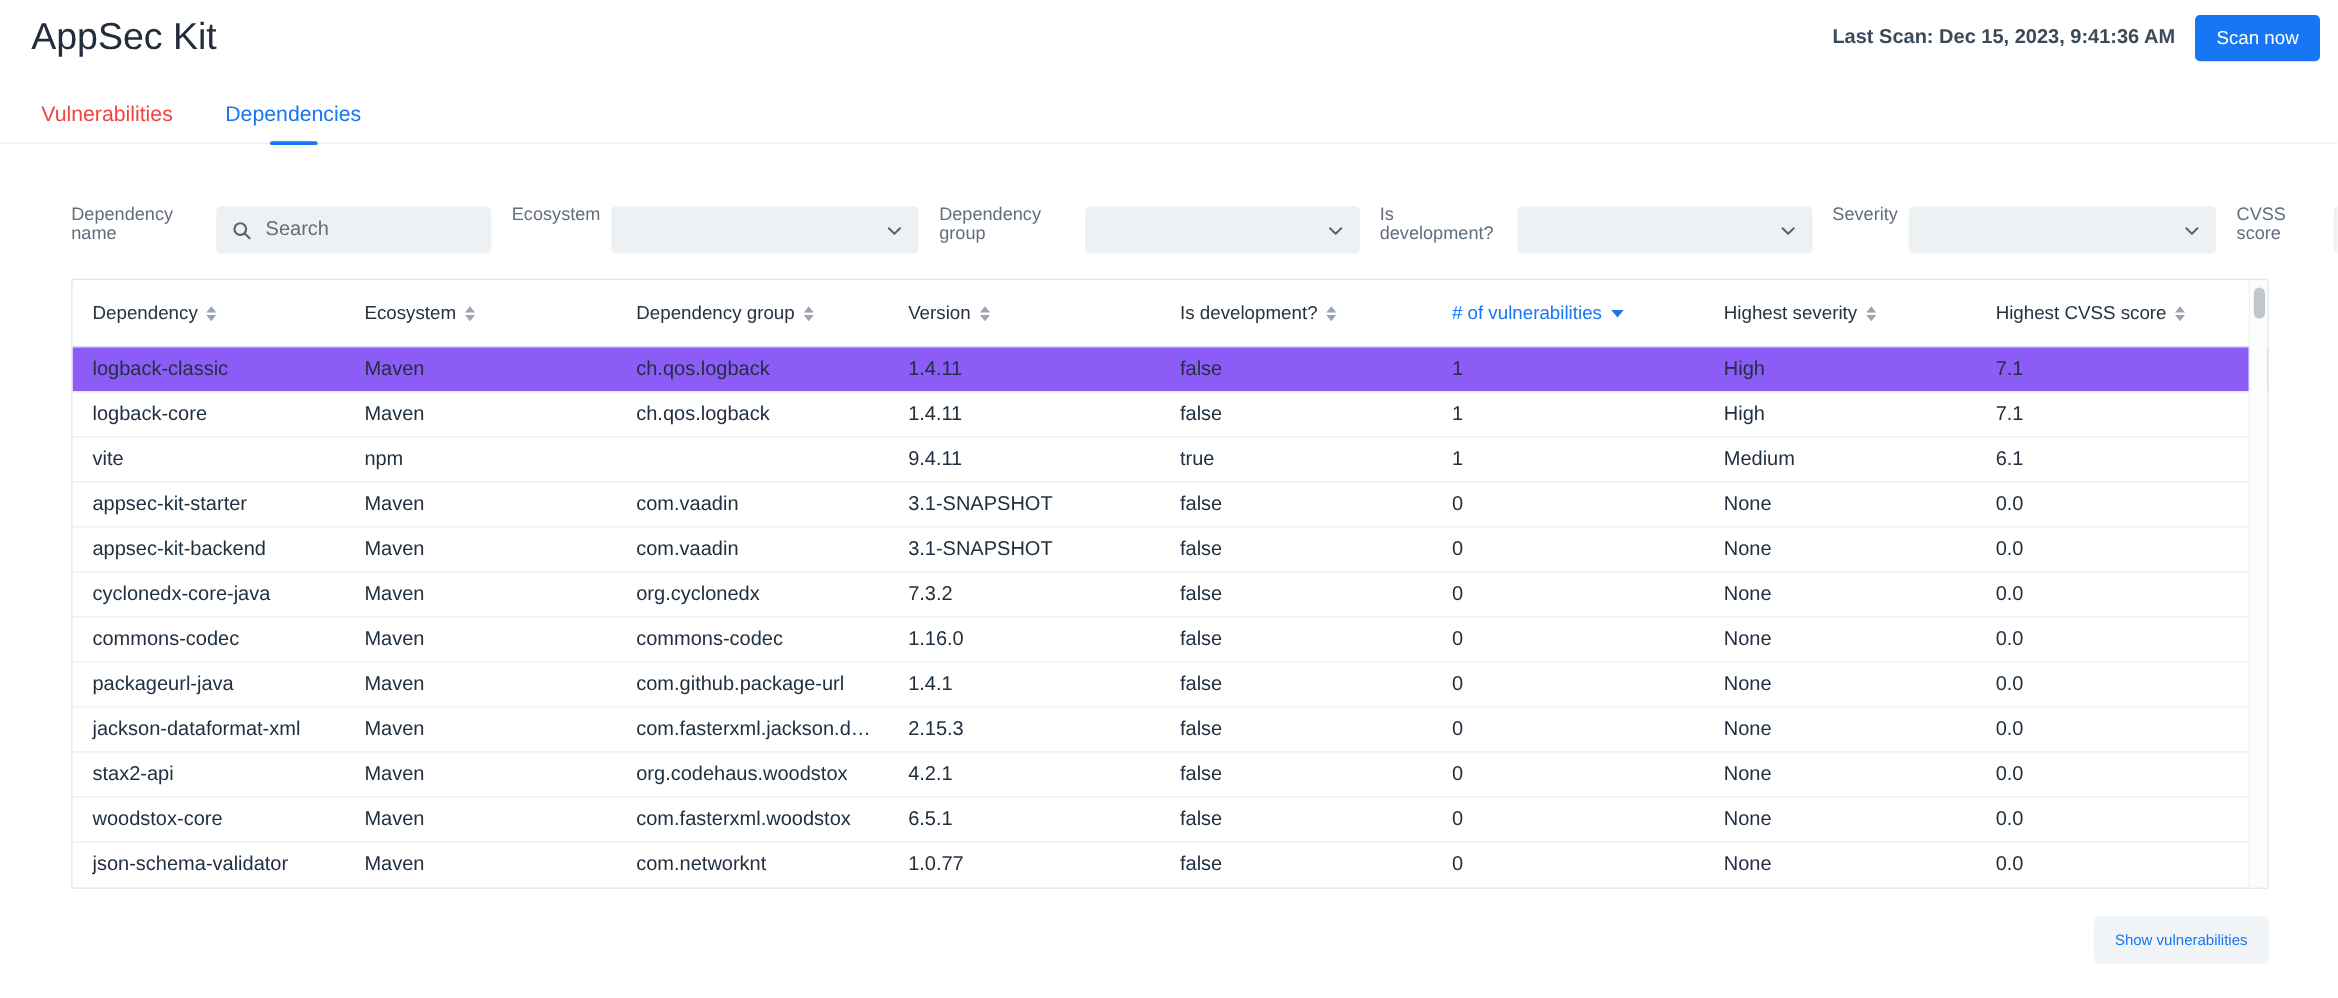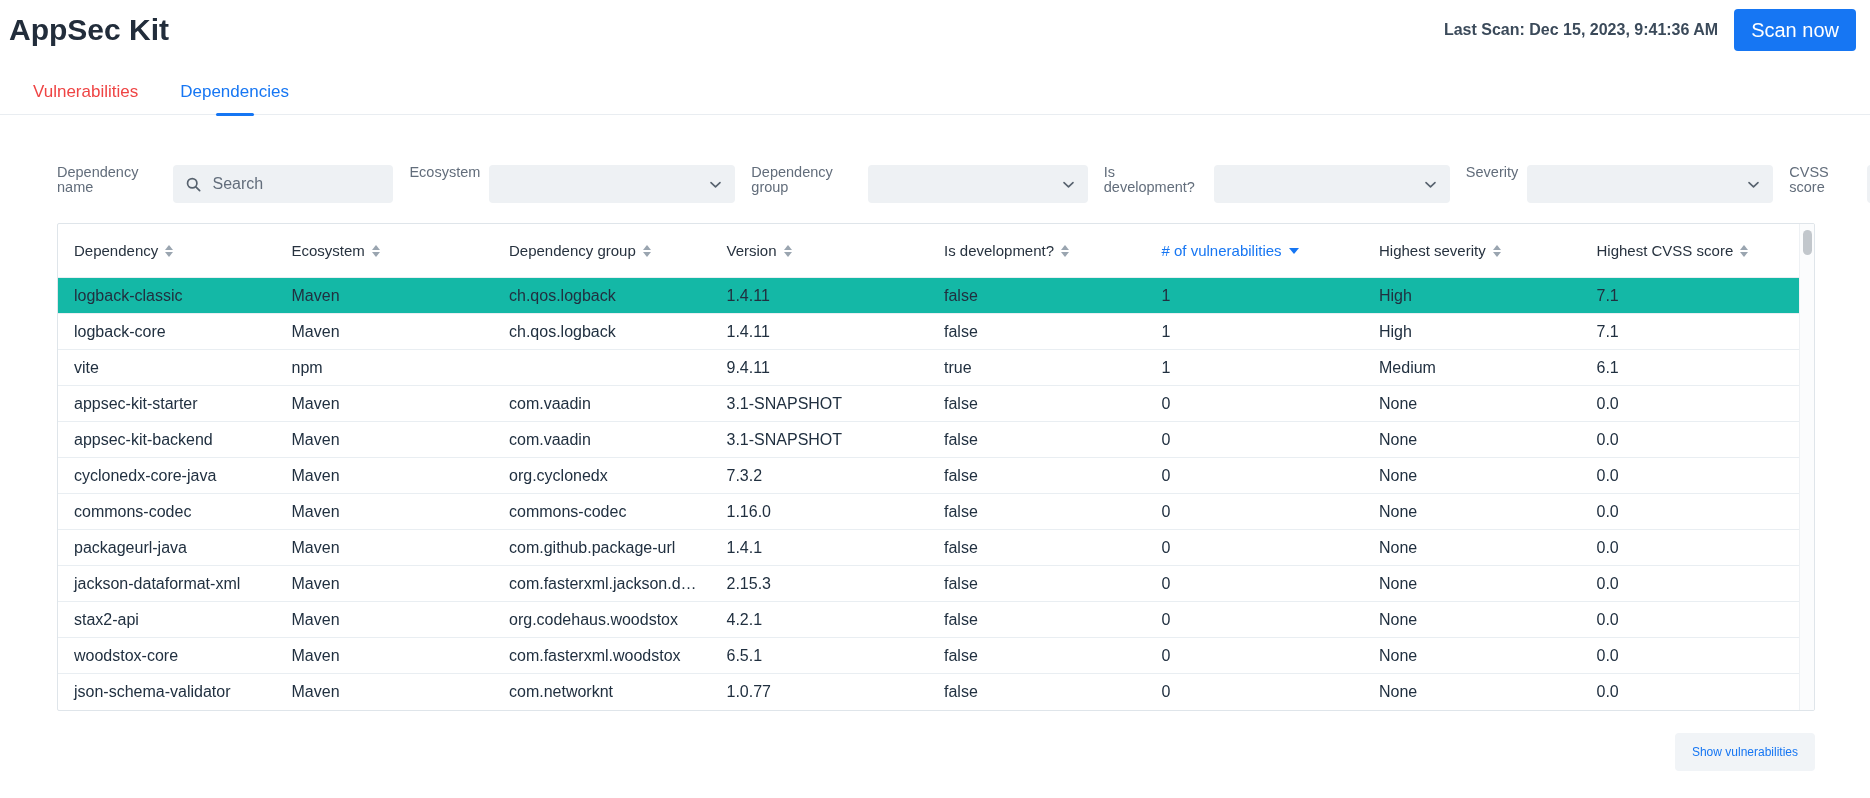--- a/index.html
+++ b/index.html
@@ -9,26 +9,26 @@
     background: #ffffff;
     font-family: "Liberation Sans", sans-serif;
     color: #213040;
   }
 
   
   .app-header {
     display: flex; justify-content: space-between; align-items: center;
     padding: 10px 14px 0 9px; height: 50px;
   }
-  .app-title { font-size: 30px; font-weight: 700; color: #222d3b; margin: 0; }
+  .app-title { font-size: 30px; font-weight: 400; color: #222d3b; margin: 16px; }
   .header-right { display: flex; align-items: center; gap: 16px; }
   .last-scan { font-size: 16px; color: #3b4a5a; font-weight: bold; }
   .scan-btn {
     background: #1676f3; color: #ffffff; font-family: inherit;
-    font-size: 20px; font-weight: 500; border: none; border-radius: 4px;
+    font-size: 15px; font-weight: 500; border: none; border-radius: 4px;
     padding: 11px 17px; cursor: pointer; line-height: 1;
   }
 
   
   .tabs {
     display: flex; gap: 10px; padding: 26px 0 0 17px;
     border-bottom: 1px solid #e9edf1;
   }
   .tab {
     position: relative; padding: 6px 16px 12px; font-size: 17px;
@@ -82,21 +82,21 @@
   .th.sorted { color: #1676f3; }
   .sorter { display: inline-flex; flex-direction: column; gap: 2px; }
   .tri { display: block; width: 0; height: 0; border-left: 4px solid transparent; border-right: 4px solid transparent; }
   .tri.up   { border-bottom: 5px solid #9aa5b0; }
   .tri.down { border-top: 5px solid #9aa5b0; }
   .sorter-desc .tri.down { border-left-width: 5px; border-right-width: 5px; border-top: 6px solid #1676f3; }
   .trow {
     display: flex; height: 36px; align-items: center;
     border-top: 1px solid #e9eef2; padding-right: 16px; cursor: pointer;
   }
-  .trow.selected { background: #14b8a6; }
+  .trow.selected { background: #8b5cf6; }
   .td {
     flex: 1; padding: 0 8px 0 16px; font-size: 16px; color: #213040;
     white-space: nowrap; overflow: hidden; text-overflow: ellipsis;
   }
   .vscroll {
     position: absolute; top: 0; right: 0; bottom: 0; width: 15px;
     border-left: 1px solid #eef1f4; background: #fbfcfd;
   }
   .vthumb {
     position: absolute; top: 6px; left: 3px; width: 9px; height: 25px;

